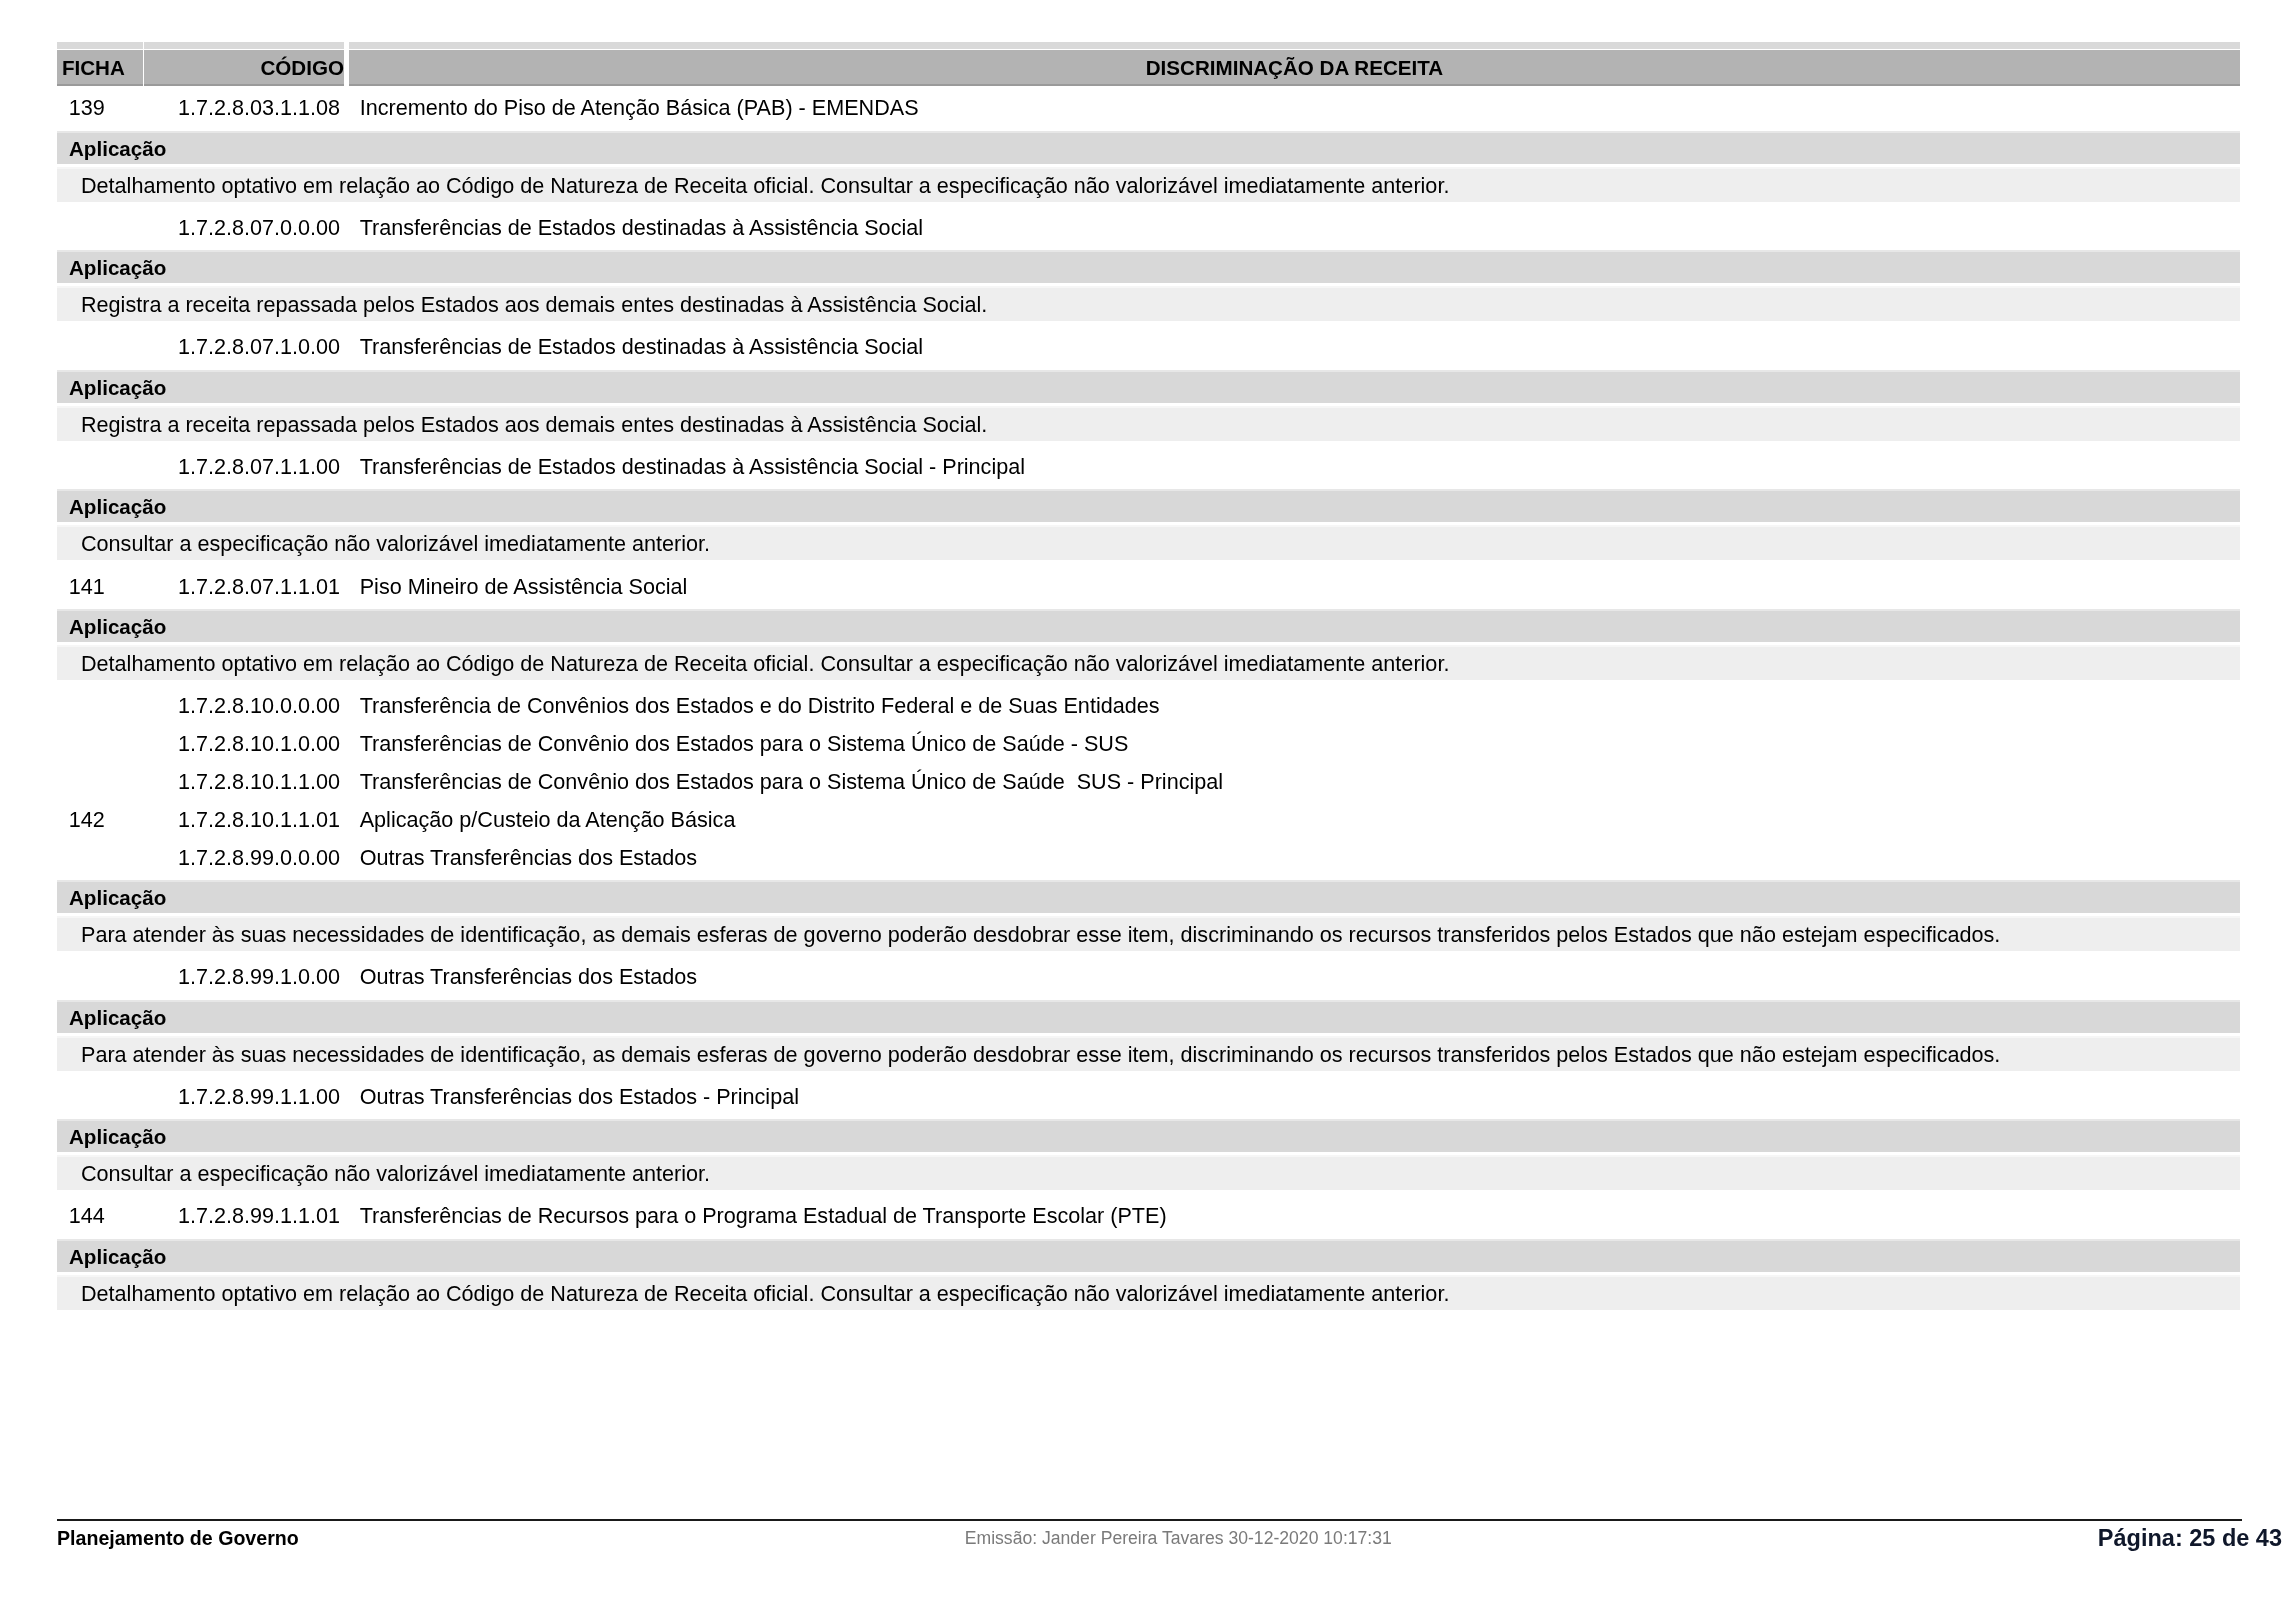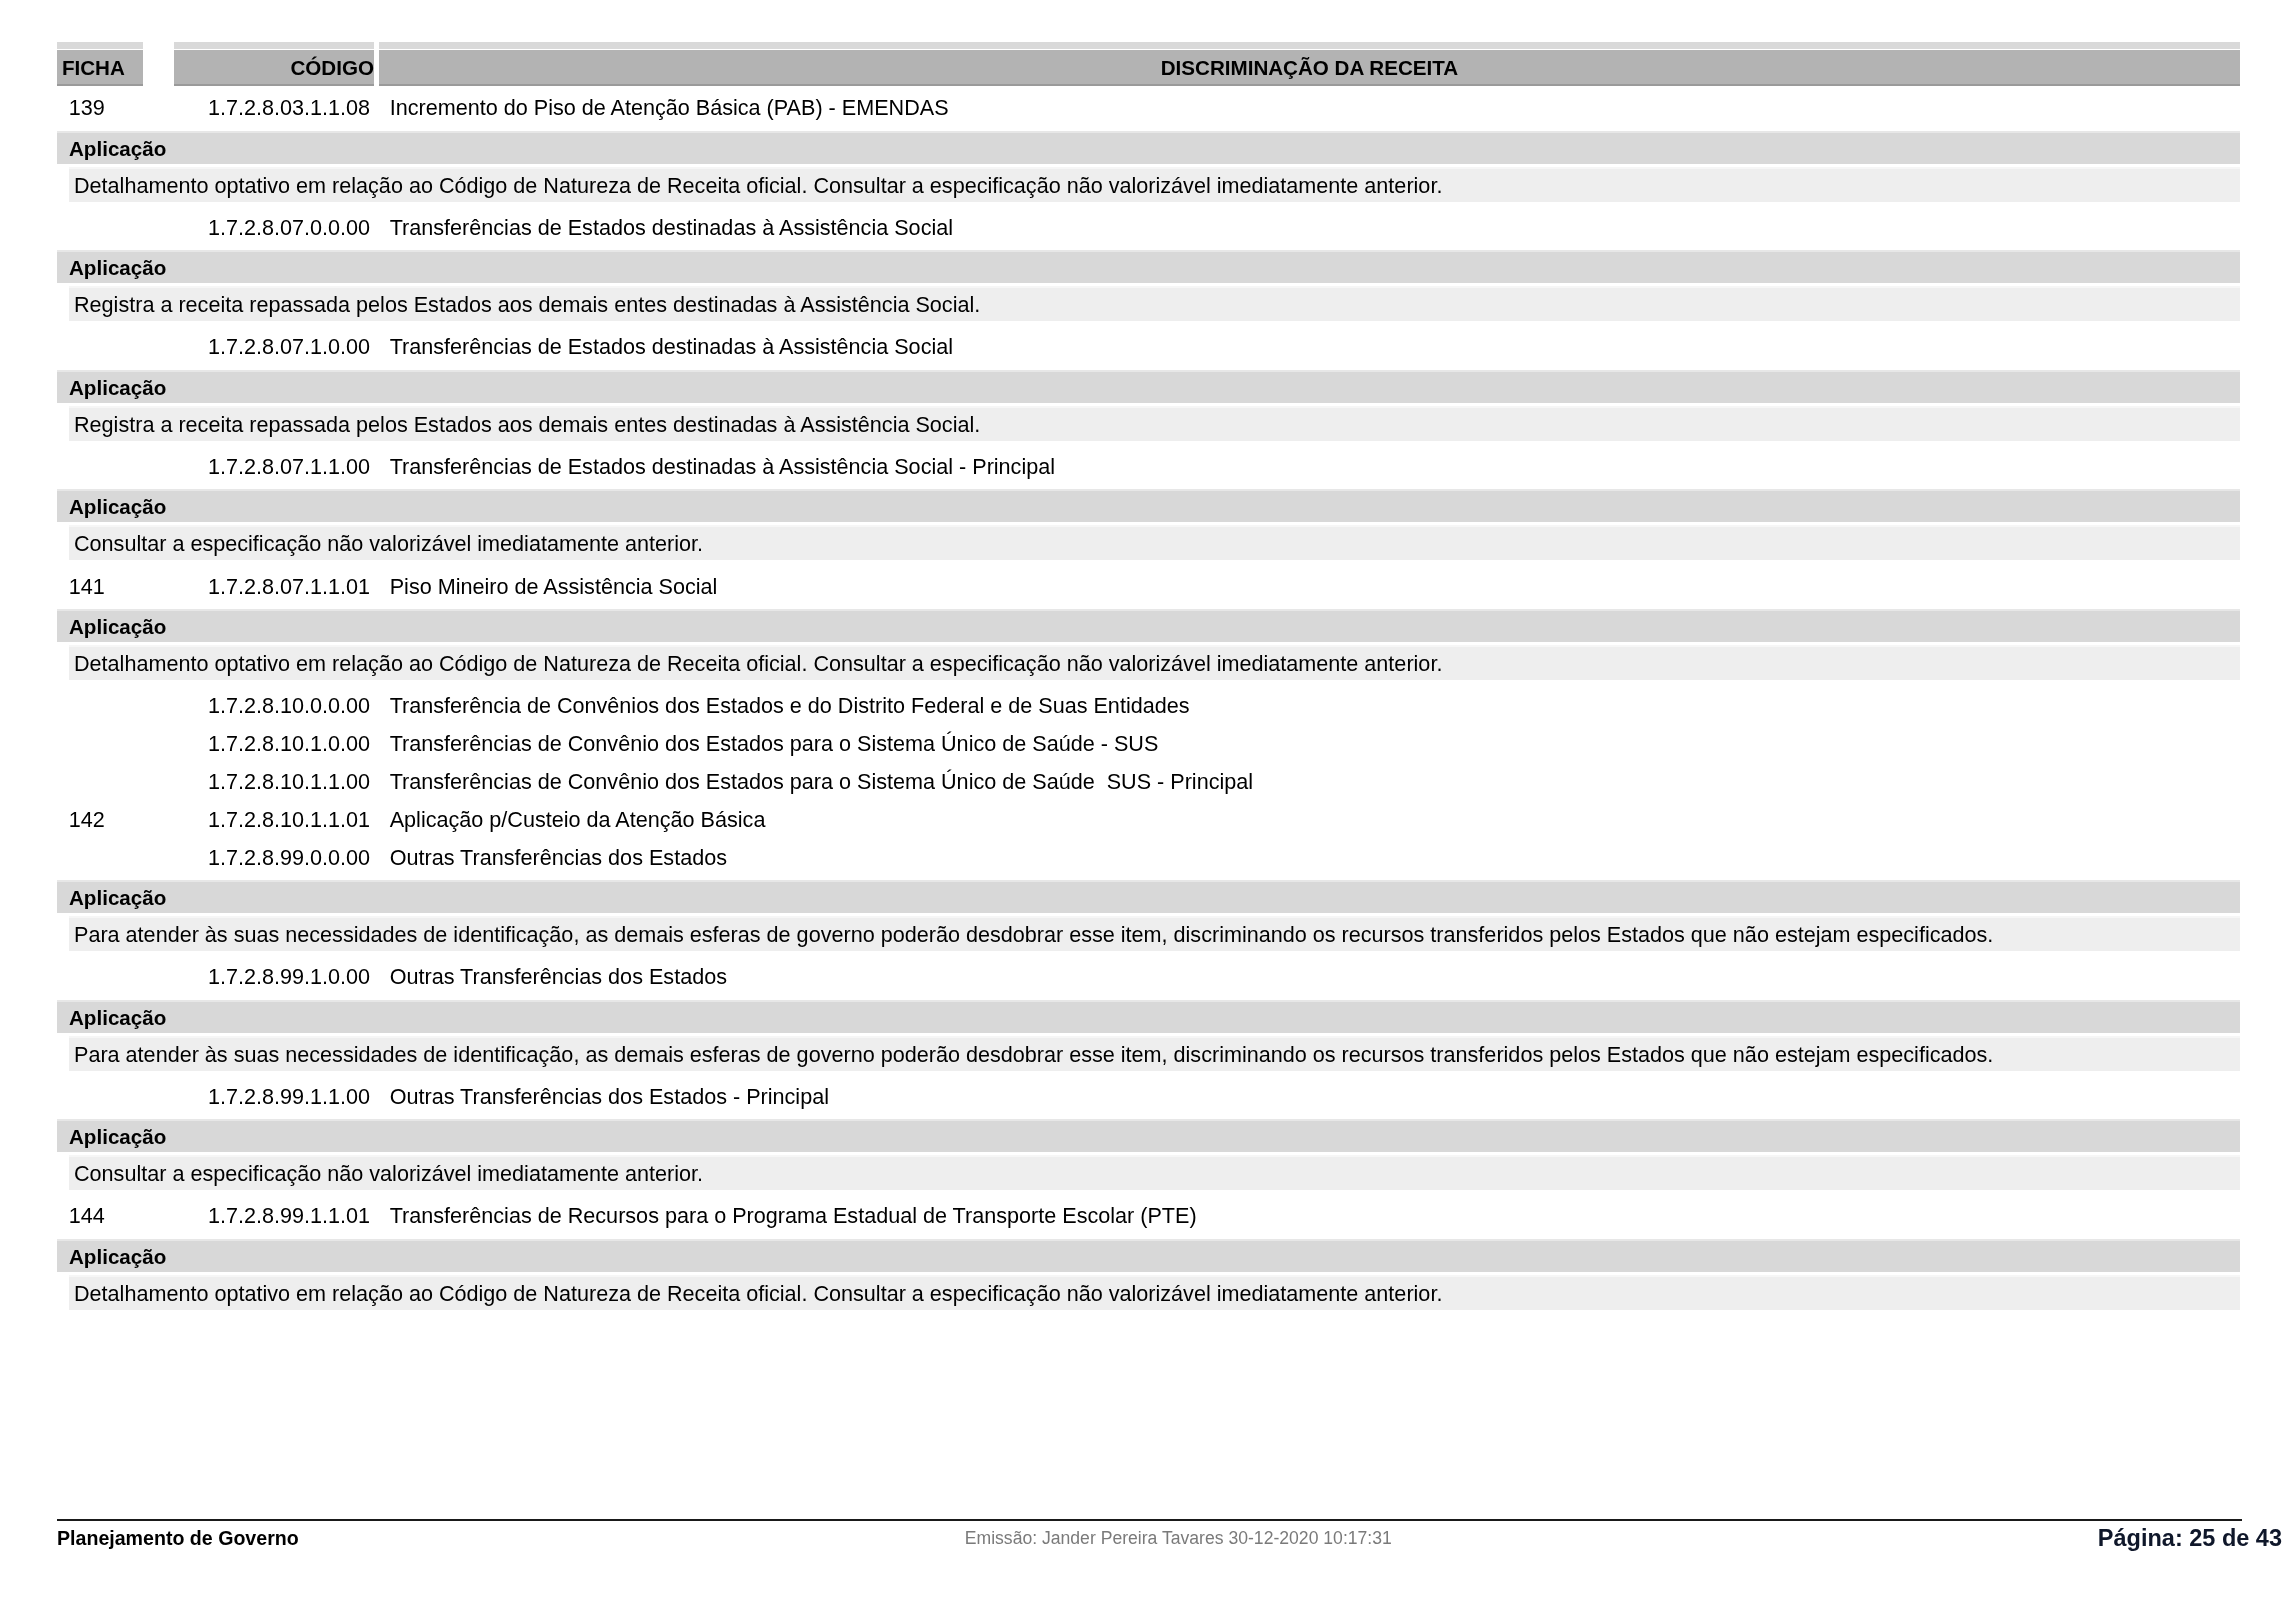--- a/index.html
+++ b/index.html
@@ -8,21 +8,21 @@
     font-family: "Liberation Sans", "DejaVu Sans", sans-serif;
     color: #000;
     position: relative;
     overflow: hidden;
   }
   .page { position: absolute; inset: 0; }
 
   .table { position: absolute; left: 57px; top: 42px; width: 2183px; }
 
   
-  .c-ficha { width: 86px; flex: 0 0 86px; box-sizing: border-box; margin-right: 31px; }
+  .c-ficha { width: 86px; flex: 0 0 86px; box-sizing: border-box; margin-right: 1px; }
   .c-code  { width: 200px; flex: 0 0 200px; box-sizing: border-box; margin-right: 4.9px; }
   .c-desc  { flex: 1 1 auto; box-sizing: border-box; }
 
   
   .strip-row { display: flex; height: 6.9px; margin-bottom: 1px; }
   .strip-row .strip { background: #d9d9d9; height: 6.9px; }
 
   
   .header-row { display: flex; }
   .header-row .th {
@@ -49,22 +49,22 @@
     border-top: 2px solid #e7e7e7;
     height: 31px; line-height: 31px;
     font-weight: bold; font-size: 20.6px;
     padding-left: 12px;
   }
   .row.nota {
     margin-top: 2.9px;
     background: #eeeeee;
     border-top: 2px solid #f6f6f6;
     height: 33px; line-height: 33px;
-    padding-left: 5px;
-    white-space: nowrap; overflow: hidden; margin-left: 12px;
+    padding-left: 24px;
+    white-space: nowrap; overflow: hidden;
   }
   .row.nota + .row.item { margin-top: 9.8px; }
   #rows > .row.item:first-child { margin-top: 5.9px; }
 
   
   .footer-line {
     position: absolute; left: 57px; top: 1519px; width: 2185px;
     border-top: 2.9px solid #1a1a1a; height: 0;
   }
   .footer {

